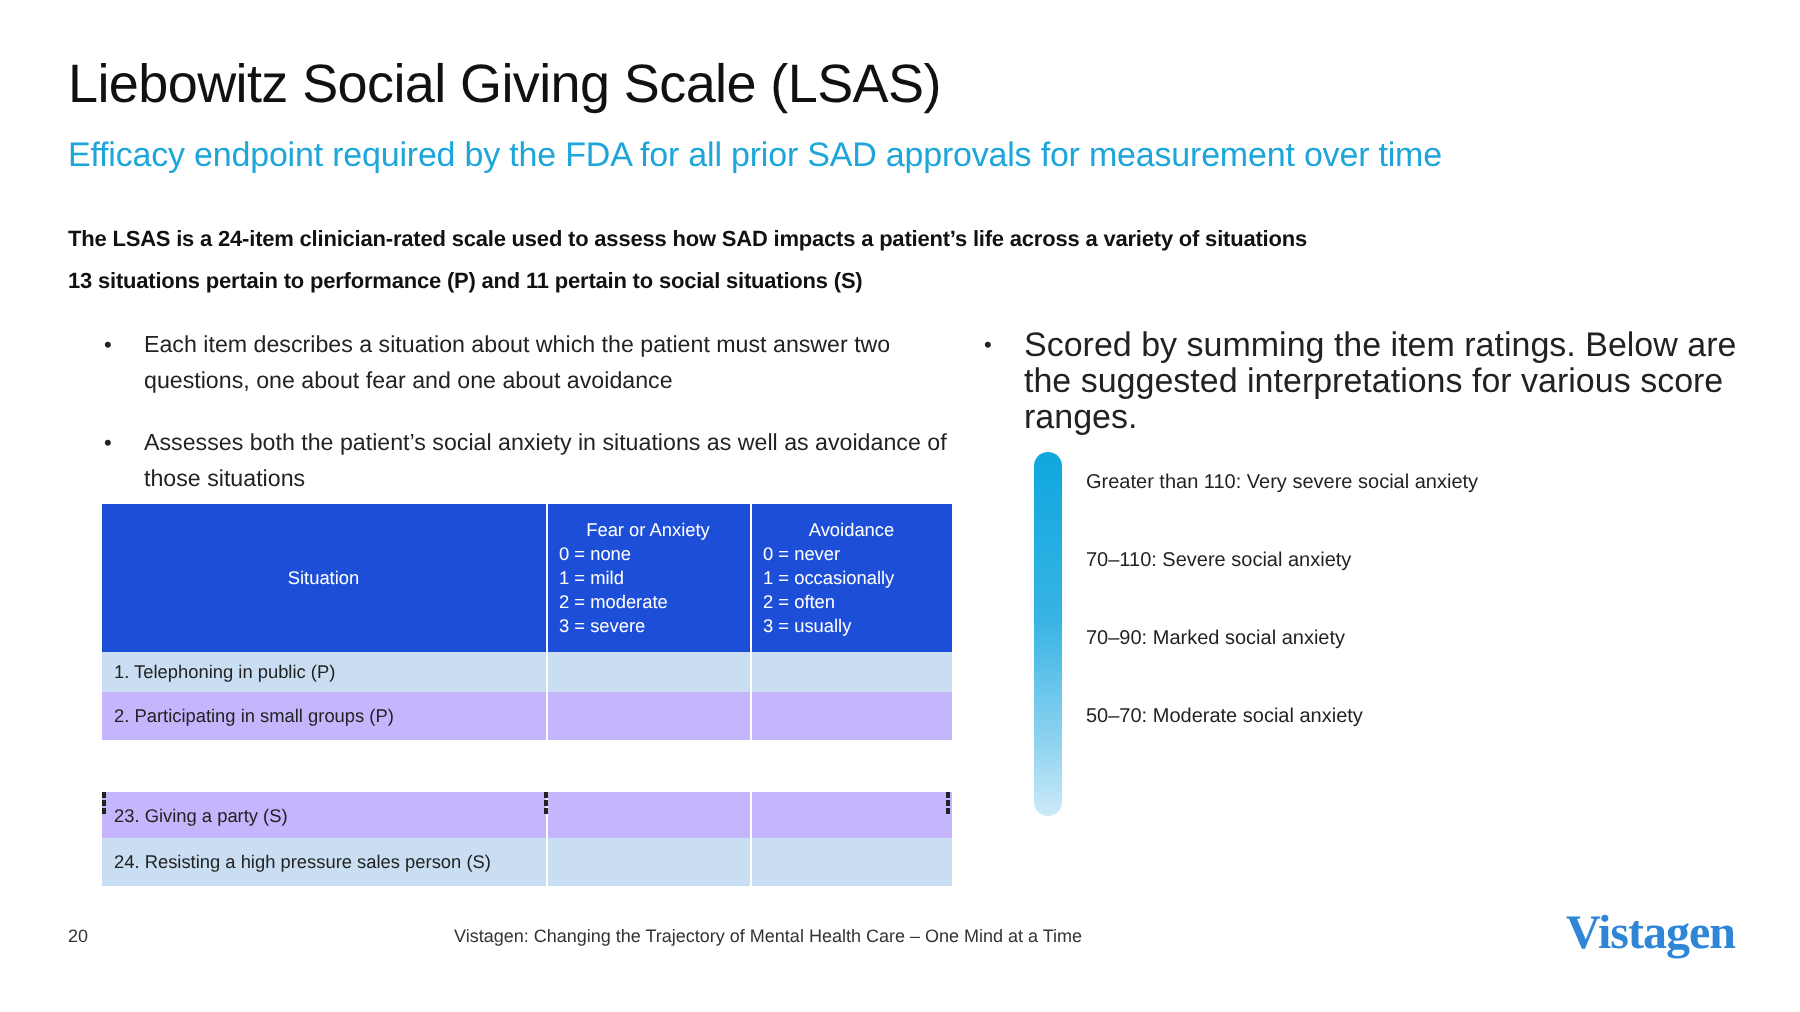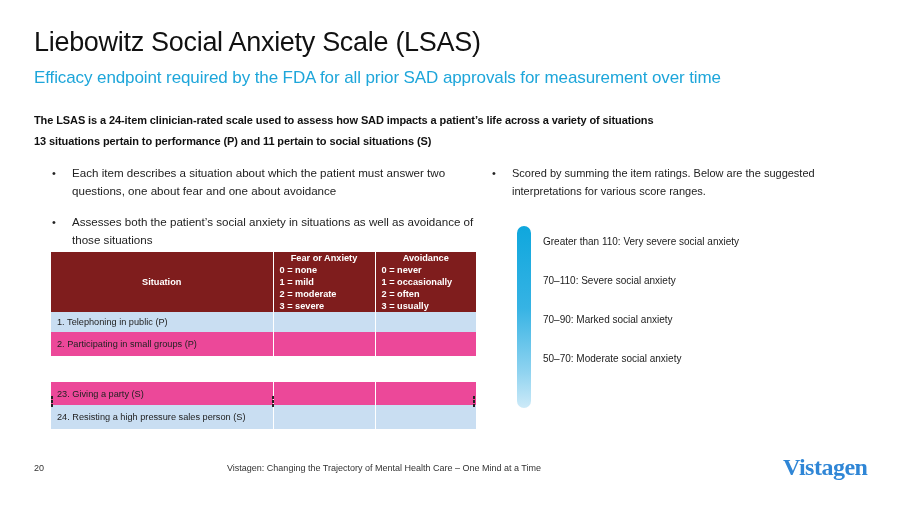--- a/index.html
+++ b/index.html
@@ -25,48 +25,48 @@
       position: absolute; left: 50px; top: 164px; width: 425px;
       font-size: 11.6px; color: #222; line-height: 18px;
       list-style: none;
     }
     .bullets-left li, .bullets-right li { position: relative; padding-left: 22px; margin-bottom: 13px; }
     .bullets-left li::before, .bullets-right li::before {
       content: "\2022"; position: absolute; left: 2px; top: 0; font-size: 11px; color: #222;
     }
     .bullets-right {
       position: absolute; left: 490px; top: 164px; width: 380px;
-      font-size: 11px; color: #222; line-height: 18px; list-style: none;
+      font-size: 17px; color: #222; line-height: 18px; list-style: none;
     }
 
     
     .lsas-table {
       position: absolute; left: 51px; top: 252px; width: 425px;
       border-collapse: collapse; table-layout: fixed;
       font-size: 9.2px;
     }
     .lsas-table col.c1 { width: 222px; }
     .lsas-table col.c2 { width: 102px; }
     .lsas-table col.c3 { width: 101px; }
     .lsas-table th {
-      background: #7f1d1d; color: #fff; font-weight: bold;
-      border-right: 1px solid #ffffff; height: 60px; vertical-align: middle;
+      background: #1d4ed8; color: #fff; font-weight: normal;
+      border-right: 1px solid #ffffff; height: 74px; vertical-align: middle;
       padding: 0 6px;
     }
     .lsas-table th:last-child { border-right: none; }
     .lsas-table th.sit { text-align: center; }
     .lsas-table th .hdr-title { display: block; text-align: center; line-height: 12px; }
     .lsas-table th .hdr-line { display: block; text-align: left; line-height: 12px; }
     .lsas-table td {
       border-right: 1px solid #ffffff; color: #222; padding: 0 6px;
       vertical-align: middle; white-space: nowrap;
     }
     .lsas-table td:last-child { border-right: none; }
     .row-dark td { background: #c9def2; }
-    .row-light td { background: #ec4899; }
+    .row-light td { background: #c4b5fd; }
     .row-gap td { background: #ffffff; height: 26px; }
     .r1 td { height: 20px; }
     .r2 td { height: 24px; }
     .r23 td { height: 23px; }
     .r24 td { height: 24px; }
 
     .vdots {
       position: absolute; font-size: 12px; font-weight: bold; color: #222;
       line-height: 4px; width: 4px; text-align: center;
     }
@@ -86,21 +86,21 @@
     .footer-text { position: absolute; left: 207px; top: 463px; font-size: 9px; color: #333; white-space: nowrap; margin-left: 20px; }
     .logo {
       position: absolute; left: 783px; top: 454px;
       font-family: "Liberation Serif", "DejaVu Serif", serif;
       font-size: 24px; font-weight: bold; color: #2f86d6; letter-spacing: -0.5px;
     }
   </style>
 </head>
 <body>
 
-<h1 class="title">Liebowitz Social Anxiety Scale (LSAS)</h1>
+<h1 class="title">Liebowitz Social Giving Scale (LSAS)</h1>
 <div class="subtitle">Efficacy endpoint  required by the FDA for all prior SAD approvals for measurement over time</div>
 
 <div class="intro">
   <div>The LSAS is a 24-item clinician-rated  scale used to assess how SAD impacts a patient’s life across a variety of situations</div>
   <div>13 situations  pertain to performance  (P) and  11 pertain to social situations  (S)</div>
 </div>
 
 <ul class="bullets-left">
   <li>Each item describes a situation about which the patient must answer two questions, one about fear and one about avoidance</li>
   <li>Assesses both the patient’s social anxiety in situations as well as avoidance of those situations</li>

